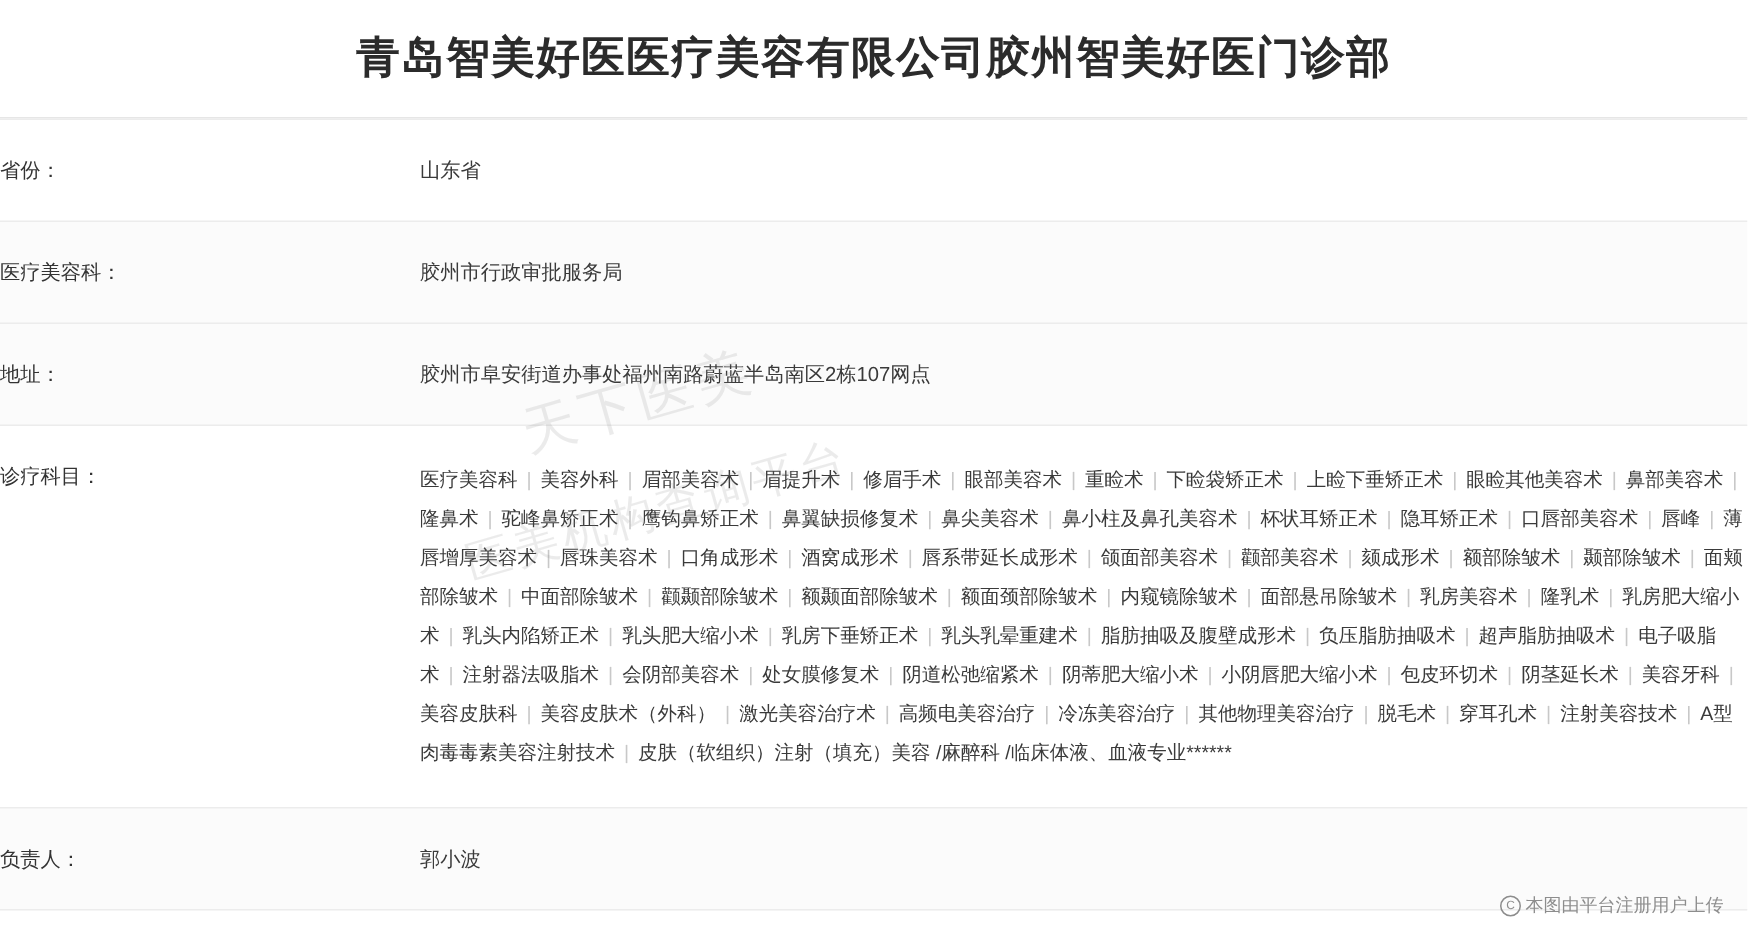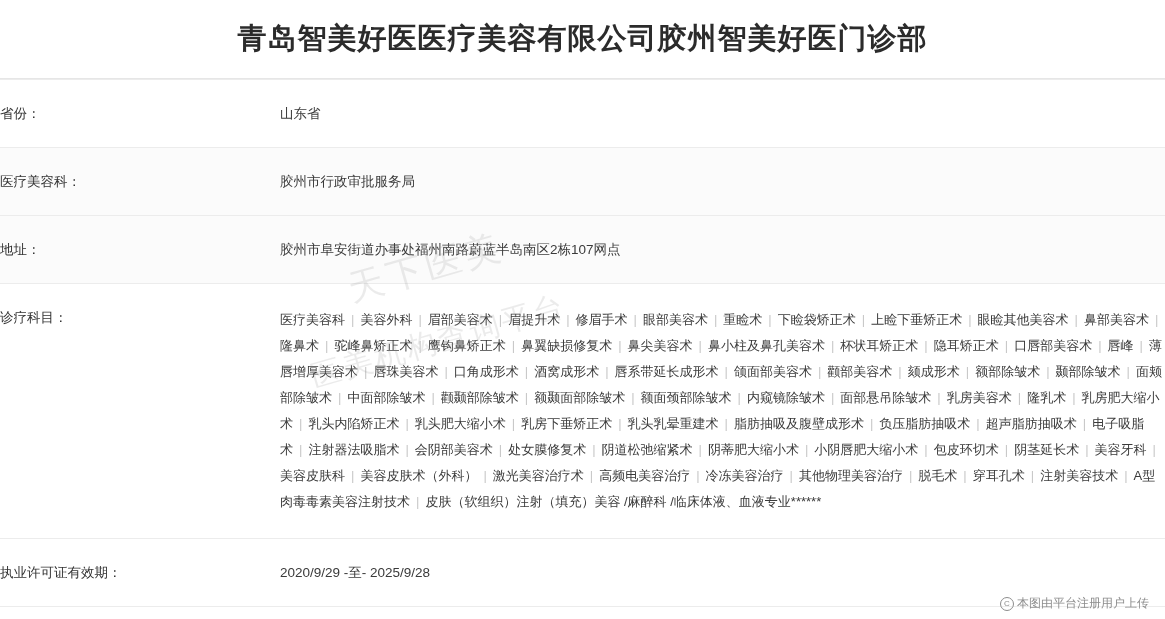--- a/index.html
+++ b/index.html
@@ -145,20 +145,24 @@
       <tr class="alt">
         <td class="label">地址：</td>
         <td class="value">胶州市阜安街道办事处福州南路蔚蓝半岛南区2栋107网点</td>
       </tr>
       <tr>
         <td class="label">诊疗科目：</td>
         <td class="value">
           <div class="items" id="subject-items"><span>医疗美容科</span><span class="sep">|</span><span>美容外科</span><span class="sep">|</span><span>眉部美容术</span><span class="sep">|</span><span>眉提升术</span><span class="sep">|</span><span>修眉手术</span><span class="sep">|</span><span>眼部美容术</span><span class="sep">|</span><span>重睑术</span><span class="sep">|</span><span>下睑袋矫正术</span><span class="sep">|</span><span>上睑下垂矫正术</span><span class="sep">|</span><span>眼睑其他美容术</span><span class="sep">|</span><span>鼻部美容术</span><span class="sep">|</span><span>隆鼻术</span><span class="sep">|</span><span>驼峰鼻矫正术</span><span class="sep">|</span><span>鹰钩鼻矫正术</span><span class="sep">|</span><span>鼻翼缺损修复术</span><span class="sep">|</span><span>鼻尖美容术</span><span class="sep">|</span><span>鼻小柱及鼻孔美容术</span><span class="sep">|</span><span>杯状耳矫正术</span><span class="sep">|</span><span>隐耳矫正术</span><span class="sep">|</span><span>口唇部美容术</span><span class="sep">|</span><span>唇峰</span><span class="sep">|</span><span>薄唇增厚美容术</span><span class="sep">|</span><span>唇珠美容术</span><span class="sep">|</span><span>口角成形术</span><span class="sep">|</span><span>酒窝成形术</span><span class="sep">|</span><span>唇系带延长成形术</span><span class="sep">|</span><span>颌面部美容术</span><span class="sep">|</span><span>颧部美容术</span><span class="sep">|</span><span>颏成形术</span><span class="sep">|</span><span>额部除皱术</span><span class="sep">|</span><span>颞部除皱术</span><span class="sep">|</span><span>面颊部除皱术</span><span class="sep">|</span><span>中面部除皱术</span><span class="sep">|</span><span>颧颞部除皱术</span><span class="sep">|</span><span>额颞面部除皱术</span><span class="sep">|</span><span>额面颈部除皱术</span><span class="sep">|</span><span>内窥镜除皱术</span><span class="sep">|</span><span>面部悬吊除皱术</span><span class="sep">|</span><span>乳房美容术</span><span class="sep">|</span><span>隆乳术</span><span class="sep">|</span><span>乳房肥大缩小术</span><span class="sep">|</span><span>乳头内陷矫正术</span><span class="sep">|</span><span>乳头肥大缩小术</span><span class="sep">|</span><span>乳房下垂矫正术</span><span class="sep">|</span><span>乳头乳晕重建术</span><span class="sep">|</span><span>脂肪抽吸及腹壁成形术</span><span class="sep">|</span><span>负压脂肪抽吸术</span><span class="sep">|</span><span>超声脂肪抽吸术</span><span class="sep">|</span><span>电子吸脂术</span><span class="sep">|</span><span>注射器法吸脂术</span><span class="sep">|</span><span>会阴部美容术</span><span class="sep">|</span><span>处女膜修复术</span><span class="sep">|</span><span>阴道松弛缩紧术</span><span class="sep">|</span><span>阴蒂肥大缩小术</span><span class="sep">|</span><span>小阴唇肥大缩小术</span><span class="sep">|</span><span>包皮环切术</span><span class="sep">|</span><span>阴茎延长术</span><span class="sep">|</span><span>美容牙科</span><span class="sep">|</span><span>美容皮肤科</span><span class="sep">|</span><span>美容皮肤术（外科）</span><span class="sep">|</span><span>激光美容治疗术</span><span class="sep">|</span><span>高频电美容治疗</span><span class="sep">|</span><span>冷冻美容治疗</span><span class="sep">|</span><span>其他物理美容治疗</span><span class="sep">|</span><span>脱毛术</span><span class="sep">|</span><span>穿耳孔术</span><span class="sep">|</span><span>注射美容技术</span><span class="sep">|</span><span>A型肉毒毒素美容注射技术</span><span class="sep">|</span><span>皮肤（软组织）注射（填充）美容 /麻醉科 /临床体液、血液专业******</span></div>
         </td>
       </tr>
+      <tr class="alt">
+        <td class="label">负责人：</td>
+        <td class="value">郭小波</td>
+      </tr>
       <tr class="last-row">
         <td class="label">执业许可证有效期：</td>
         <td class="value">2020/9/29 -至- 2025/9/28</td>
       </tr>
     </tbody>
   </table>
 
   <div class="footer-note">
     <span class="mark">C</span><span>本图由平台注册用户上传</span>
   </div>

